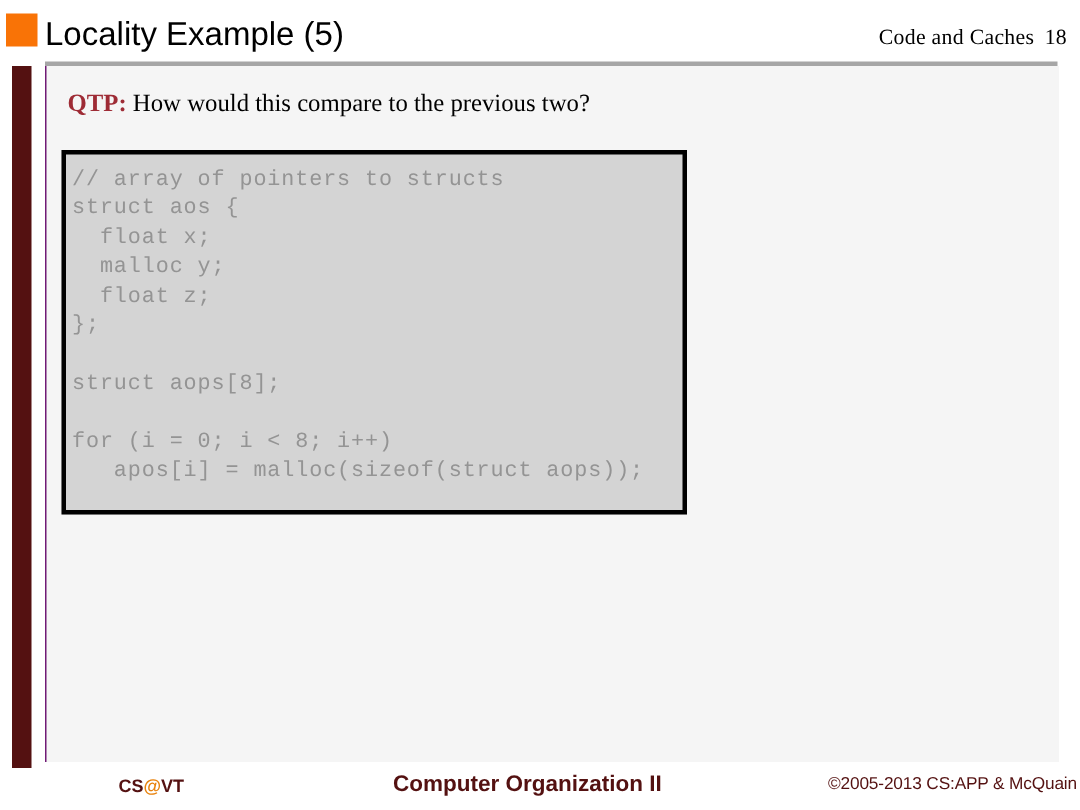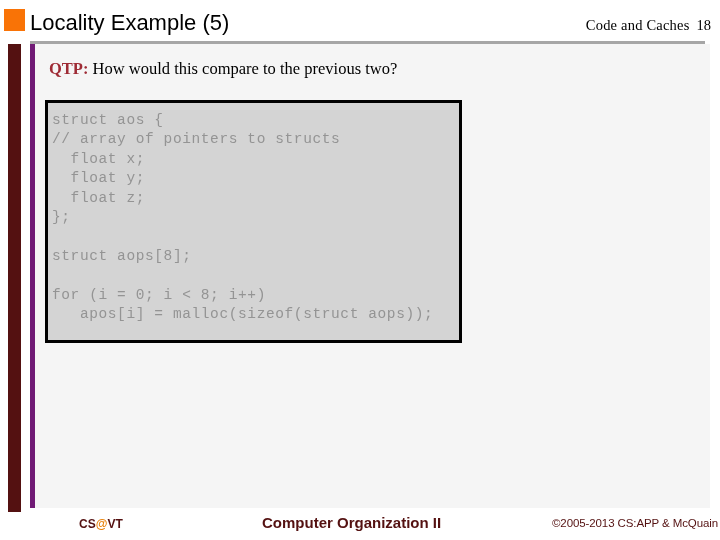--- a/index.html
+++ b/index.html
@@ -92,21 +92,21 @@
   }
 
   
   .content-panel {
     position: absolute;
     left: 30px;
     top: 44px;
     width: 675px;
     height: 464px;
     background: #F5F5F5;
-    border-left: 5px solid #701a75;
+    border-left: 1px solid #701a75;
   }
 
   
   .qtp-line {
     position: absolute;
     left: 14px;
     top: 15px;
     font-family: "Liberation Serif", serif;
     font-size: 16.5px;
     color: #000000;
@@ -204,24 +204,24 @@
   </div>
   <div class="header-rule"></div>
 
   <div class="content-panel">
 
     <div class="qtp-line">
       <span class="qtp-label">QTP:</span><span class="qtp-text"> How would this compare to the previous two?</span>
     </div>
 
     <div class="code-block">
+      <div class="code-line">// array of pointers to structs</div>
       <div class="code-line">struct aos {</div>
-      <div class="code-line">// array of pointers to structs</div>
       <div class="code-line">  float x;</div>
-      <div class="code-line">  float y;</div>
+      <div class="code-line">  malloc y;</div>
       <div class="code-line">  float z;</div>
       <div class="code-line">};</div>
       <div class="code-line blank">&nbsp;</div>
       <div class="code-line">struct aops[8];</div>
       <div class="code-line blank">&nbsp;</div>
       <div class="code-line">for (i = 0; i &lt; 8; i++)</div>
       <div class="code-line">   apos[i] = malloc(sizeof(struct aops));</div>
     </div>
 
   </div>

